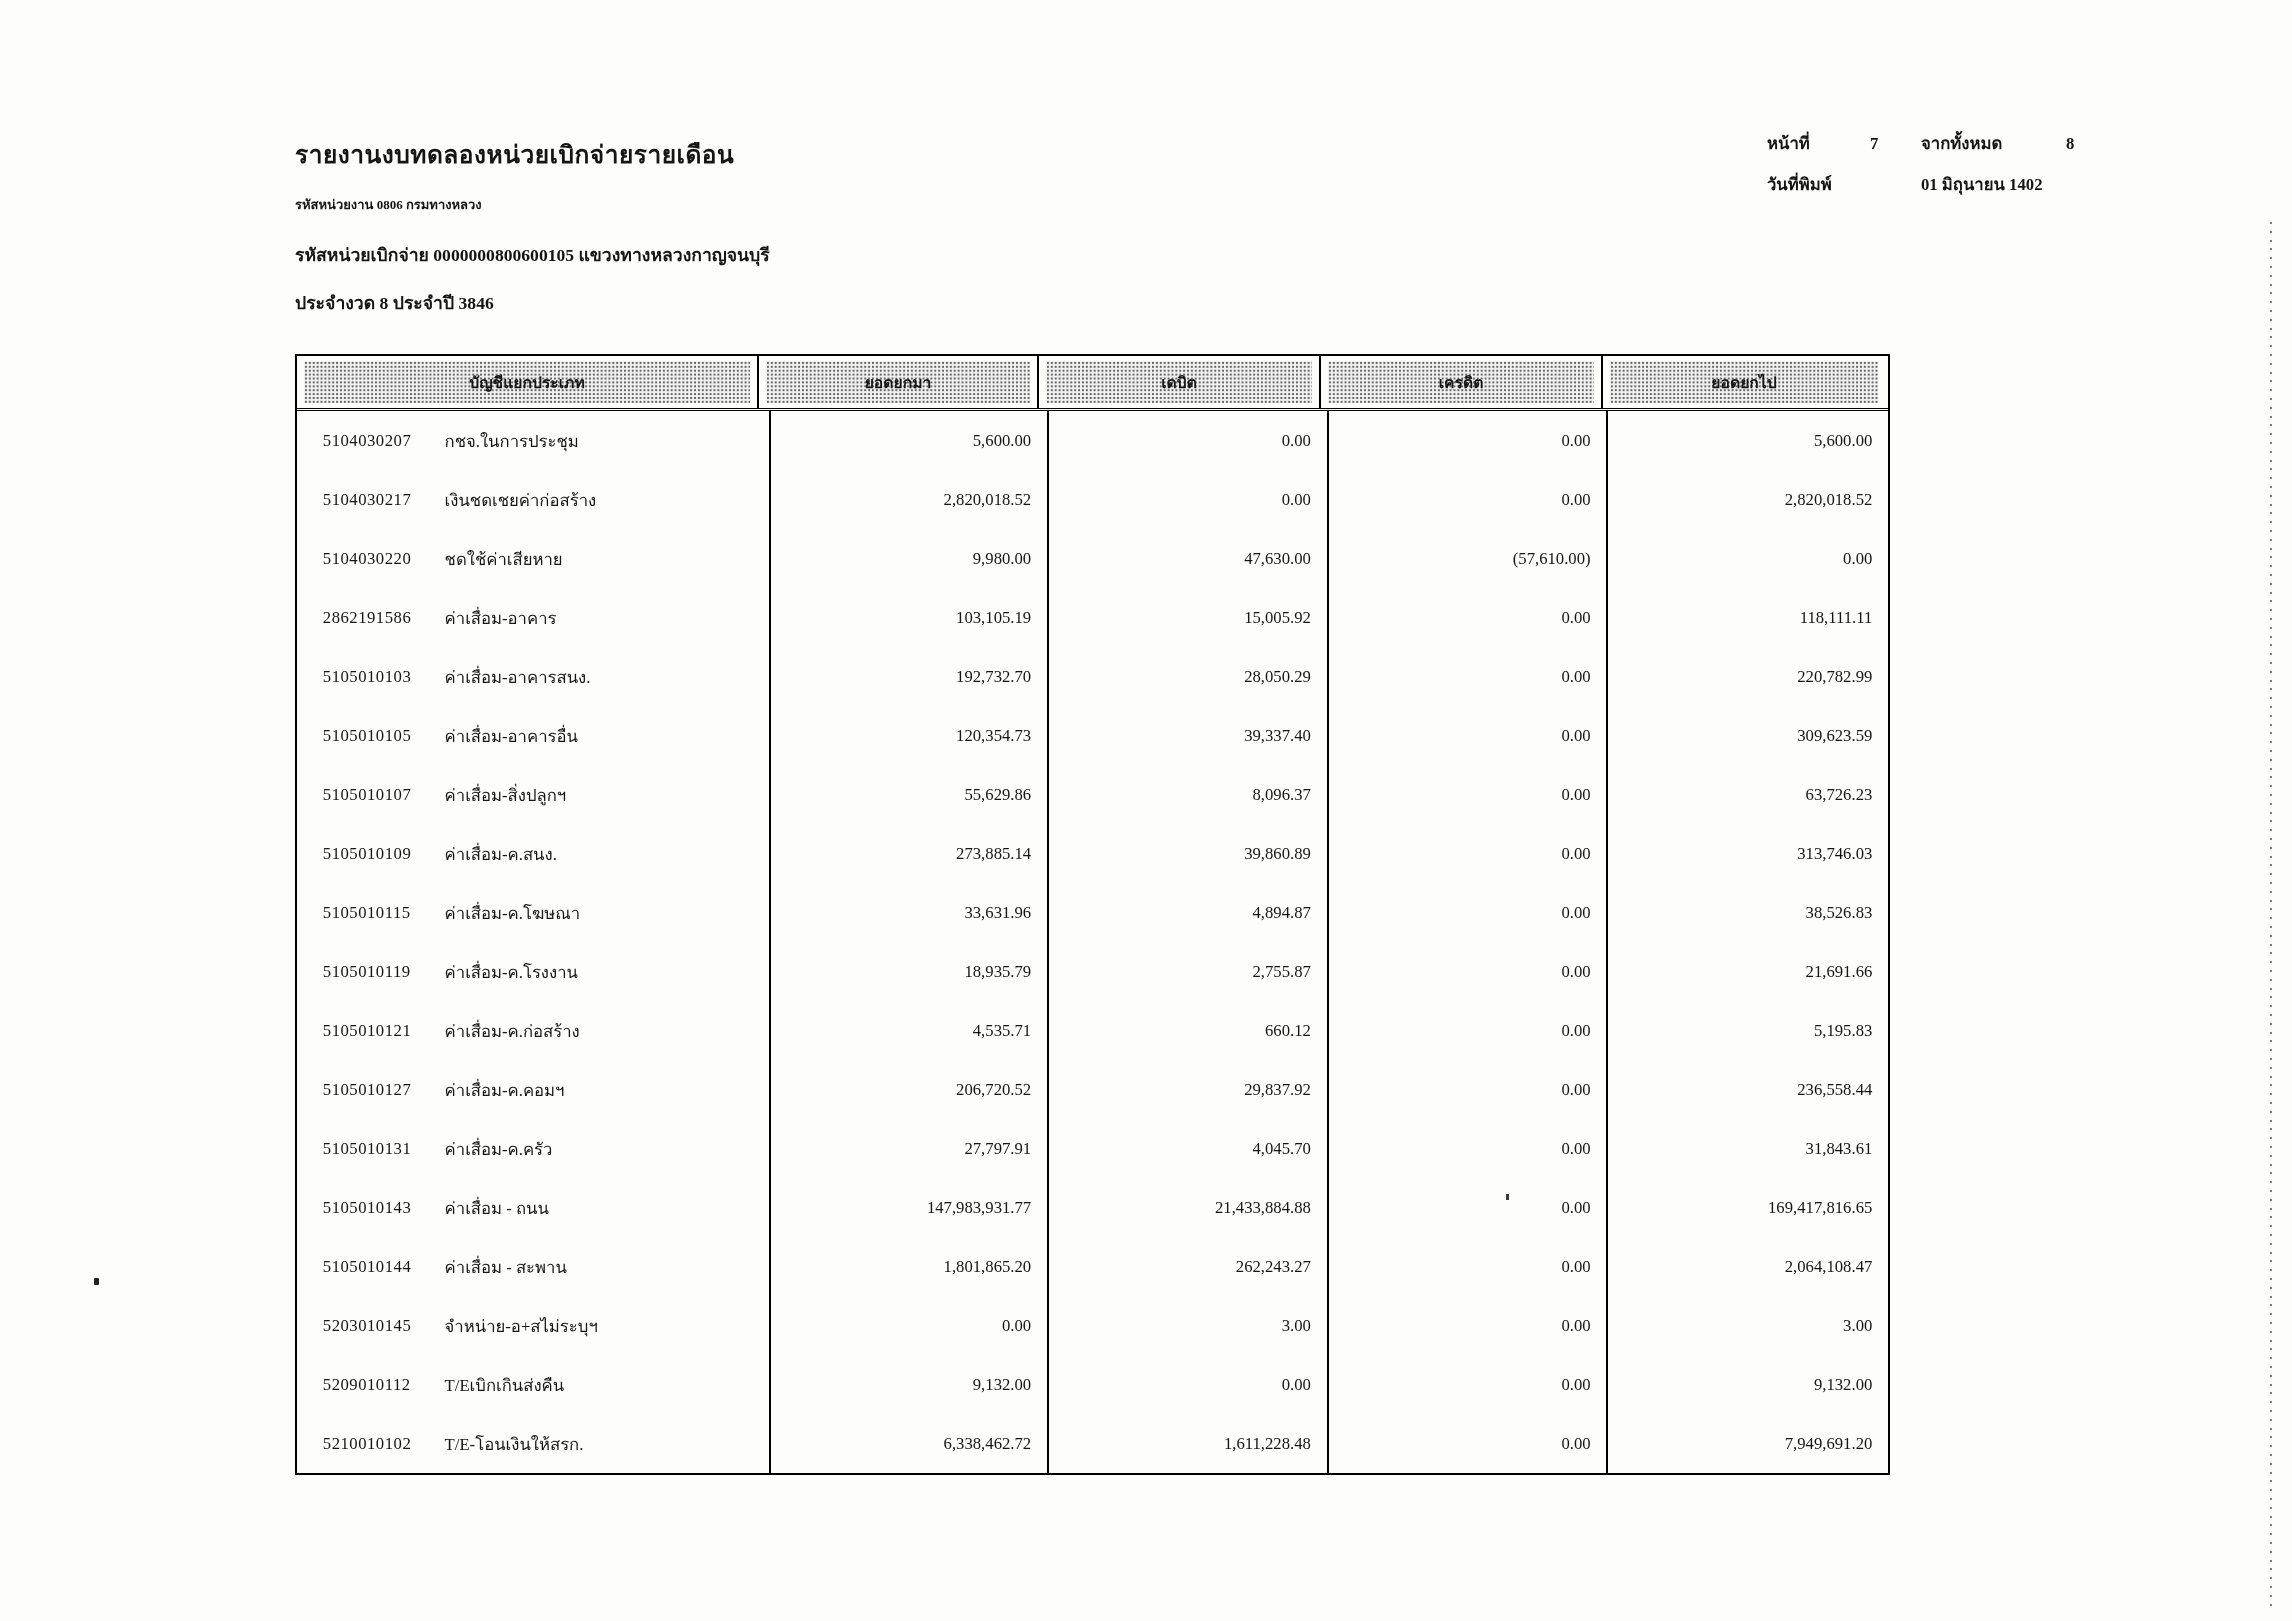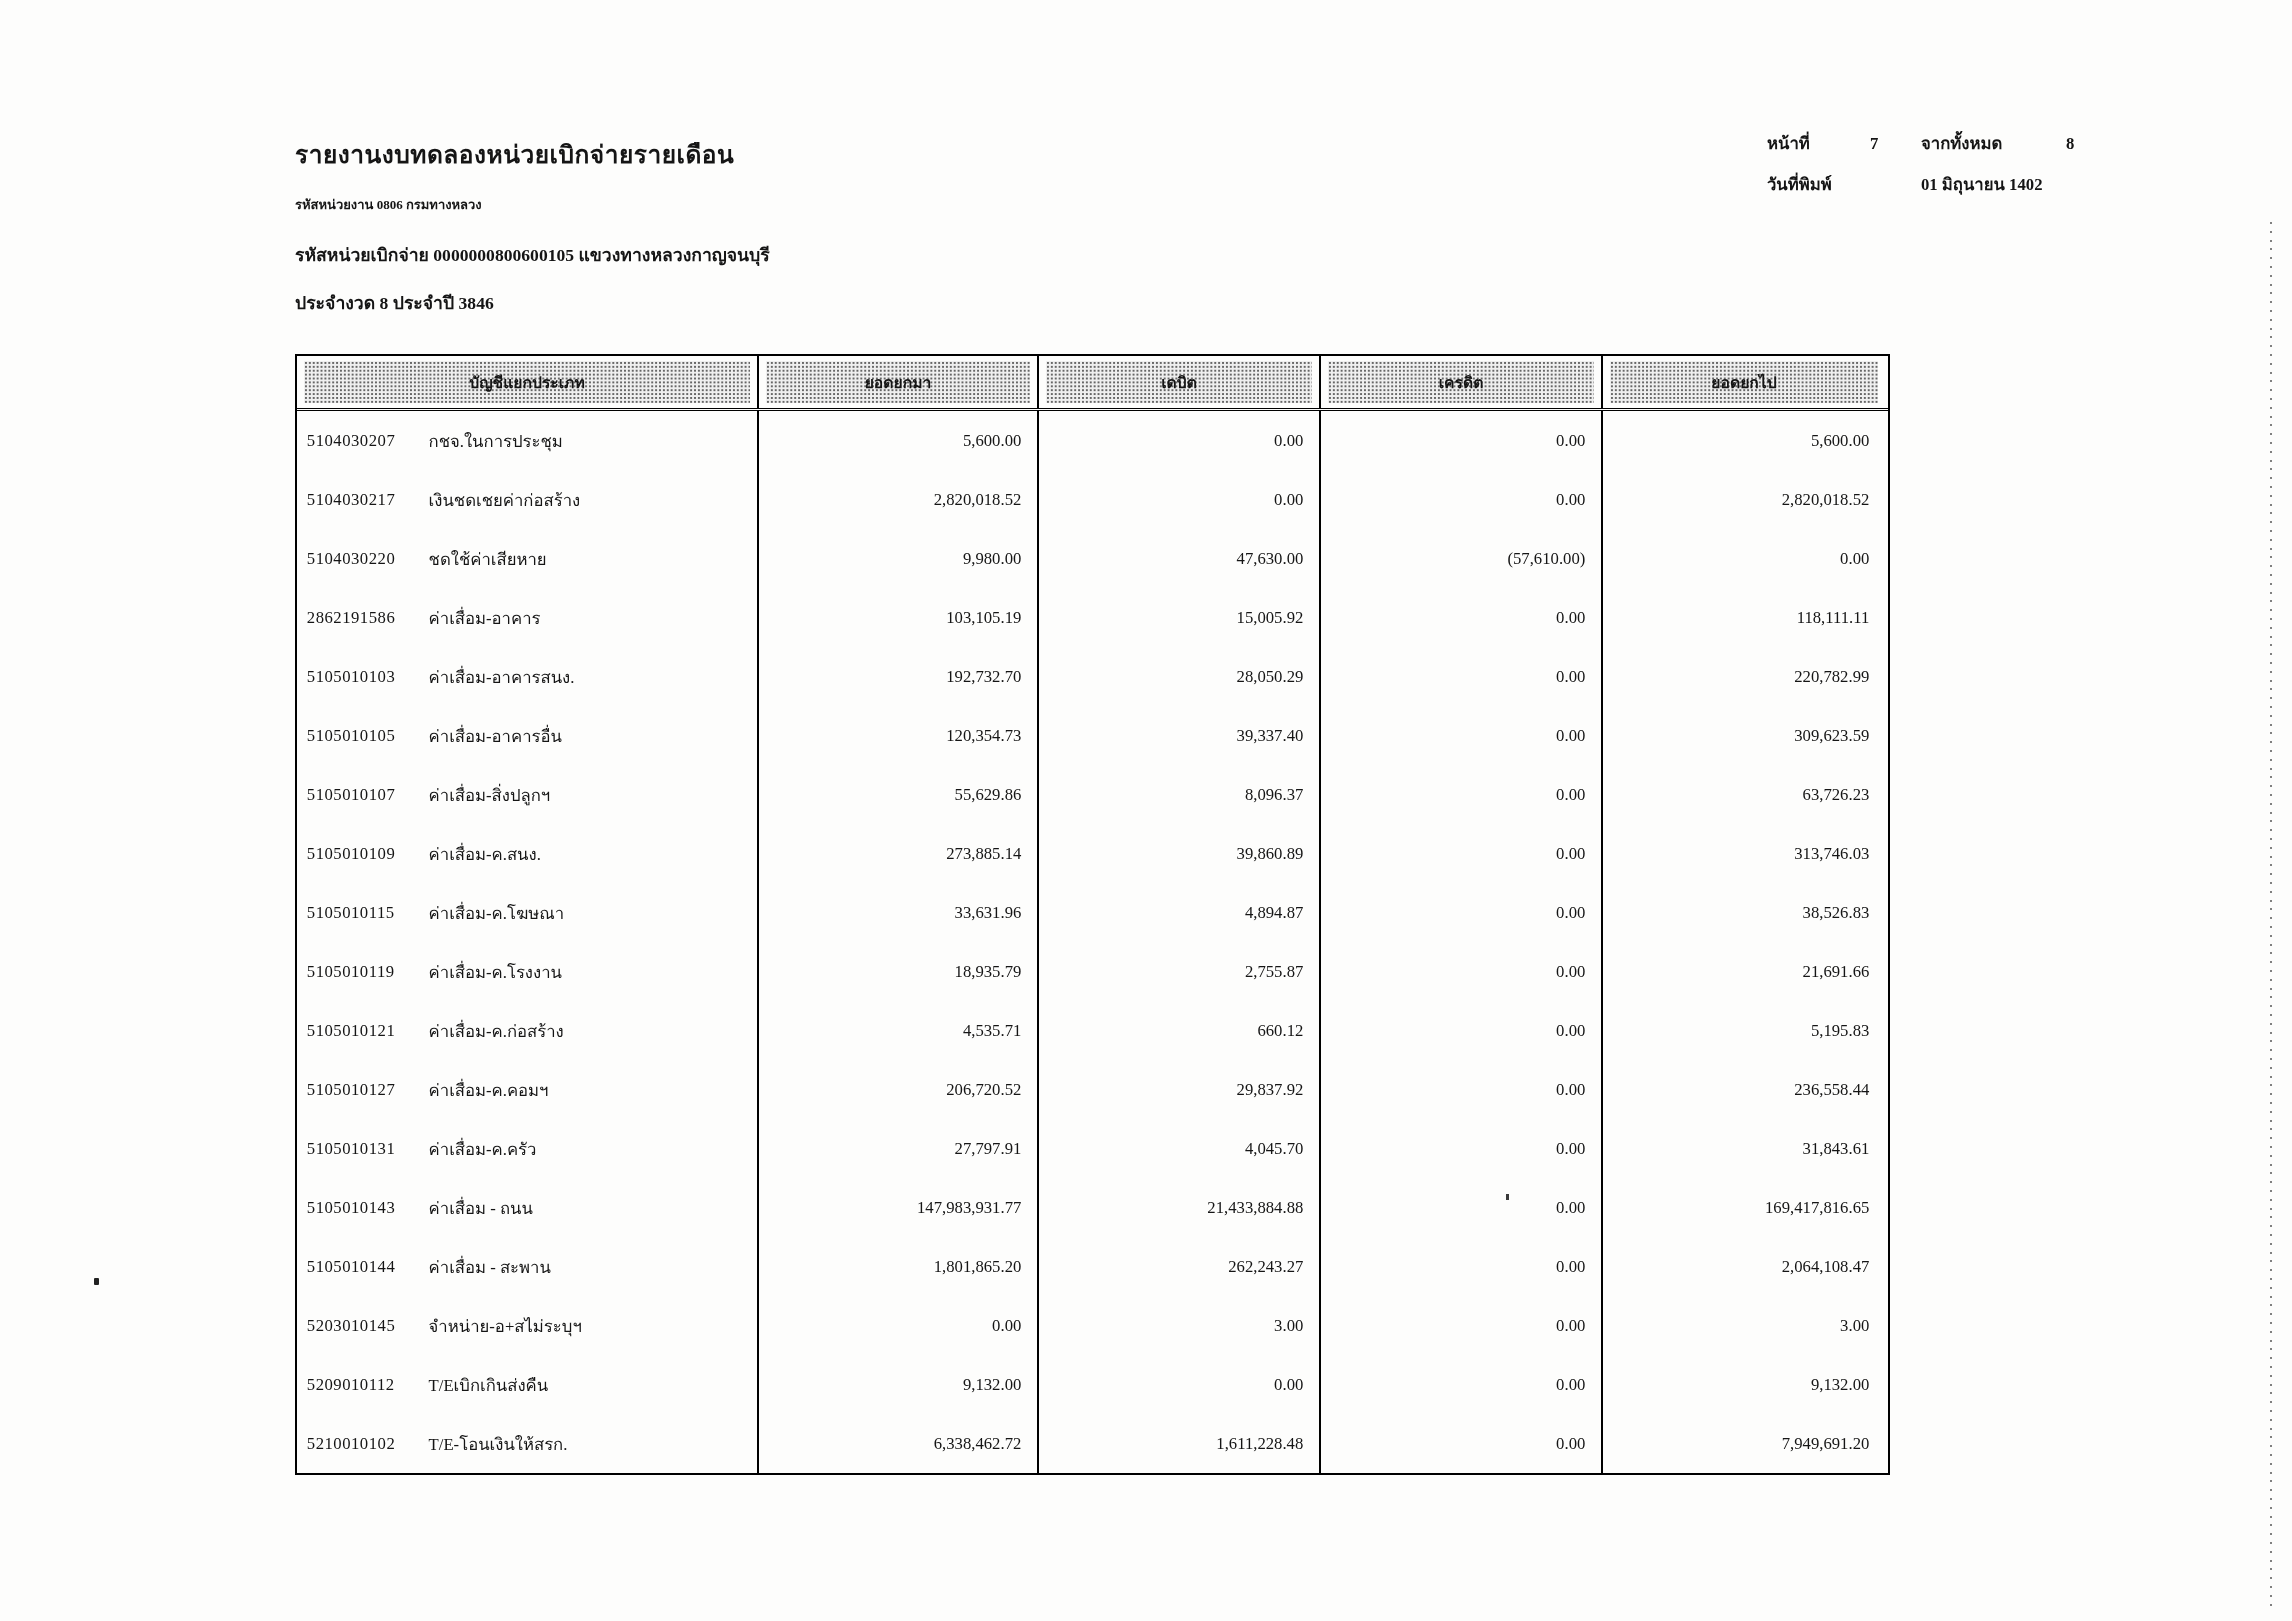--- a/index.html
+++ b/index.html
@@ -38,21 +38,21 @@
   .th { display:flex; }
   .hbox {
     flex:1; margin:4.9px 6.9px;
     display:flex; align-items:center; justify-content:center;
     font-size:15.7px; font-weight:600;
     background-color:#efefef;
     background-image: radial-gradient(#666 0.7px, rgba(0,0,0,0) 0.9px);
     background-size:3.9px 3.9px;
   }
   .tbody { display:flex; flex-direction:column; }
-  .trow { display:flex; height:59px; }
+  .trow { display:flex; height:59px;padding-left:16px; }
   .td { display:flex; align-items:center; }
   .col1 { width:460px; }
   .col2 { width:280px; }
   .col3 { width:282px; }
   .col4 { width:282px; }
   .col5 { width:284px; }
   .bl { border-left:2px solid #000; }
   .num { justify-content:flex-end; padding-right:15.7px; font-size:16.7px; white-space:nowrap; }
   .acct { padding-left:9.8px; font-size:16.7px; white-space:nowrap; }
   .code { display:inline-block; width:110px; letter-spacing:0.5px; }

